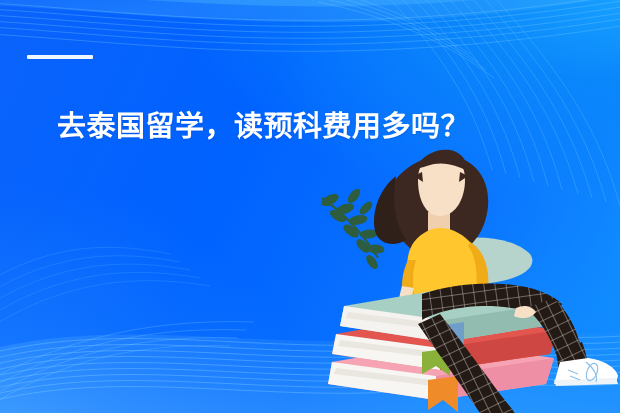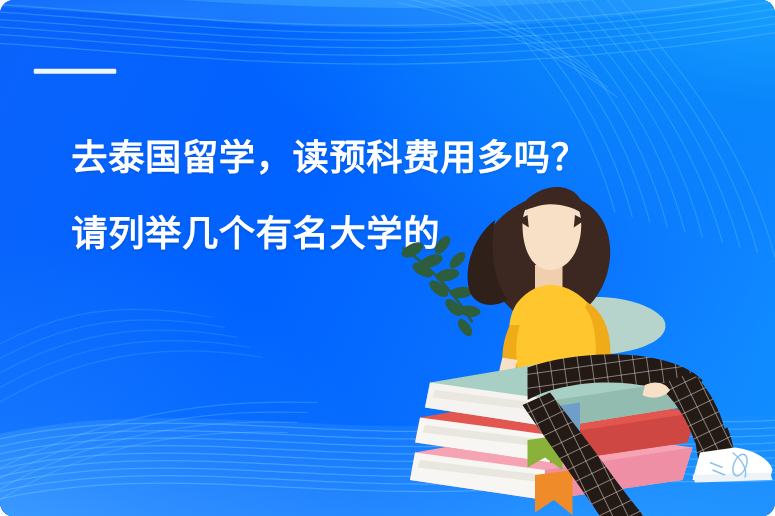--- a/index.html
+++ b/index.html
@@ -6,21 +6,20 @@
   html,body{margin:0;padding:0;background:#ffffff;}
   *{box-sizing:border-box;}
 
   .banner{
     position:relative;
     width:620px;
     height:413px;
     overflow:hidden;
     font-family:"DejaVu Sans","Liberation Sans",sans-serif;
     background:#0066ff;
-    border-radius:11px;
   }
 
   
   .bg-base{
     position:absolute; inset:0;
     background:
       radial-gradient(120% 90% at 100% 0%,   #17a0ff 0%,  #0a86fb 22%, rgba(10,134,251,0) 58%),
       radial-gradient(90%  70% at 100% 100%, #1188ff 0%,  rgba(17,136,255,0) 60%),
       radial-gradient(80%  90% at 0% 100%,   #1a7dff 0%,  rgba(26,125,255,0) 62%),
       linear-gradient(115deg, #0a63fb 0%, #0062ff 38%, #0a74ff 70%, #1294ff 100%);
@@ -149,21 +148,20 @@
           <path d="M -30,390 C 52,344 138,318 254,322"></path>
         </g>
       </g>
     </svg>
   </div>
 
   <div class="dash"></div>
 
   <div class="headline">
     <span class="ln">去泰国留学，读预科费用多吗？</span>
-    <span class="ln">请列举几个有名大学的</span>
   </div>
 
   <div class="art">
     <svg viewBox="0 0 302 277" xmlns="http://www.w3.org/2000/svg">
       <defs>
         <clipPath id="cpArt">
             <rect x="0" y="0" width="302" height="277"></rect>
           </clipPath>
         <pattern id="plaid" width="11" height="11" patternUnits="userSpaceOnUse" patternTransform="rotate(-26)">
           <rect width="11" height="11" fill="#241a15"></rect>

